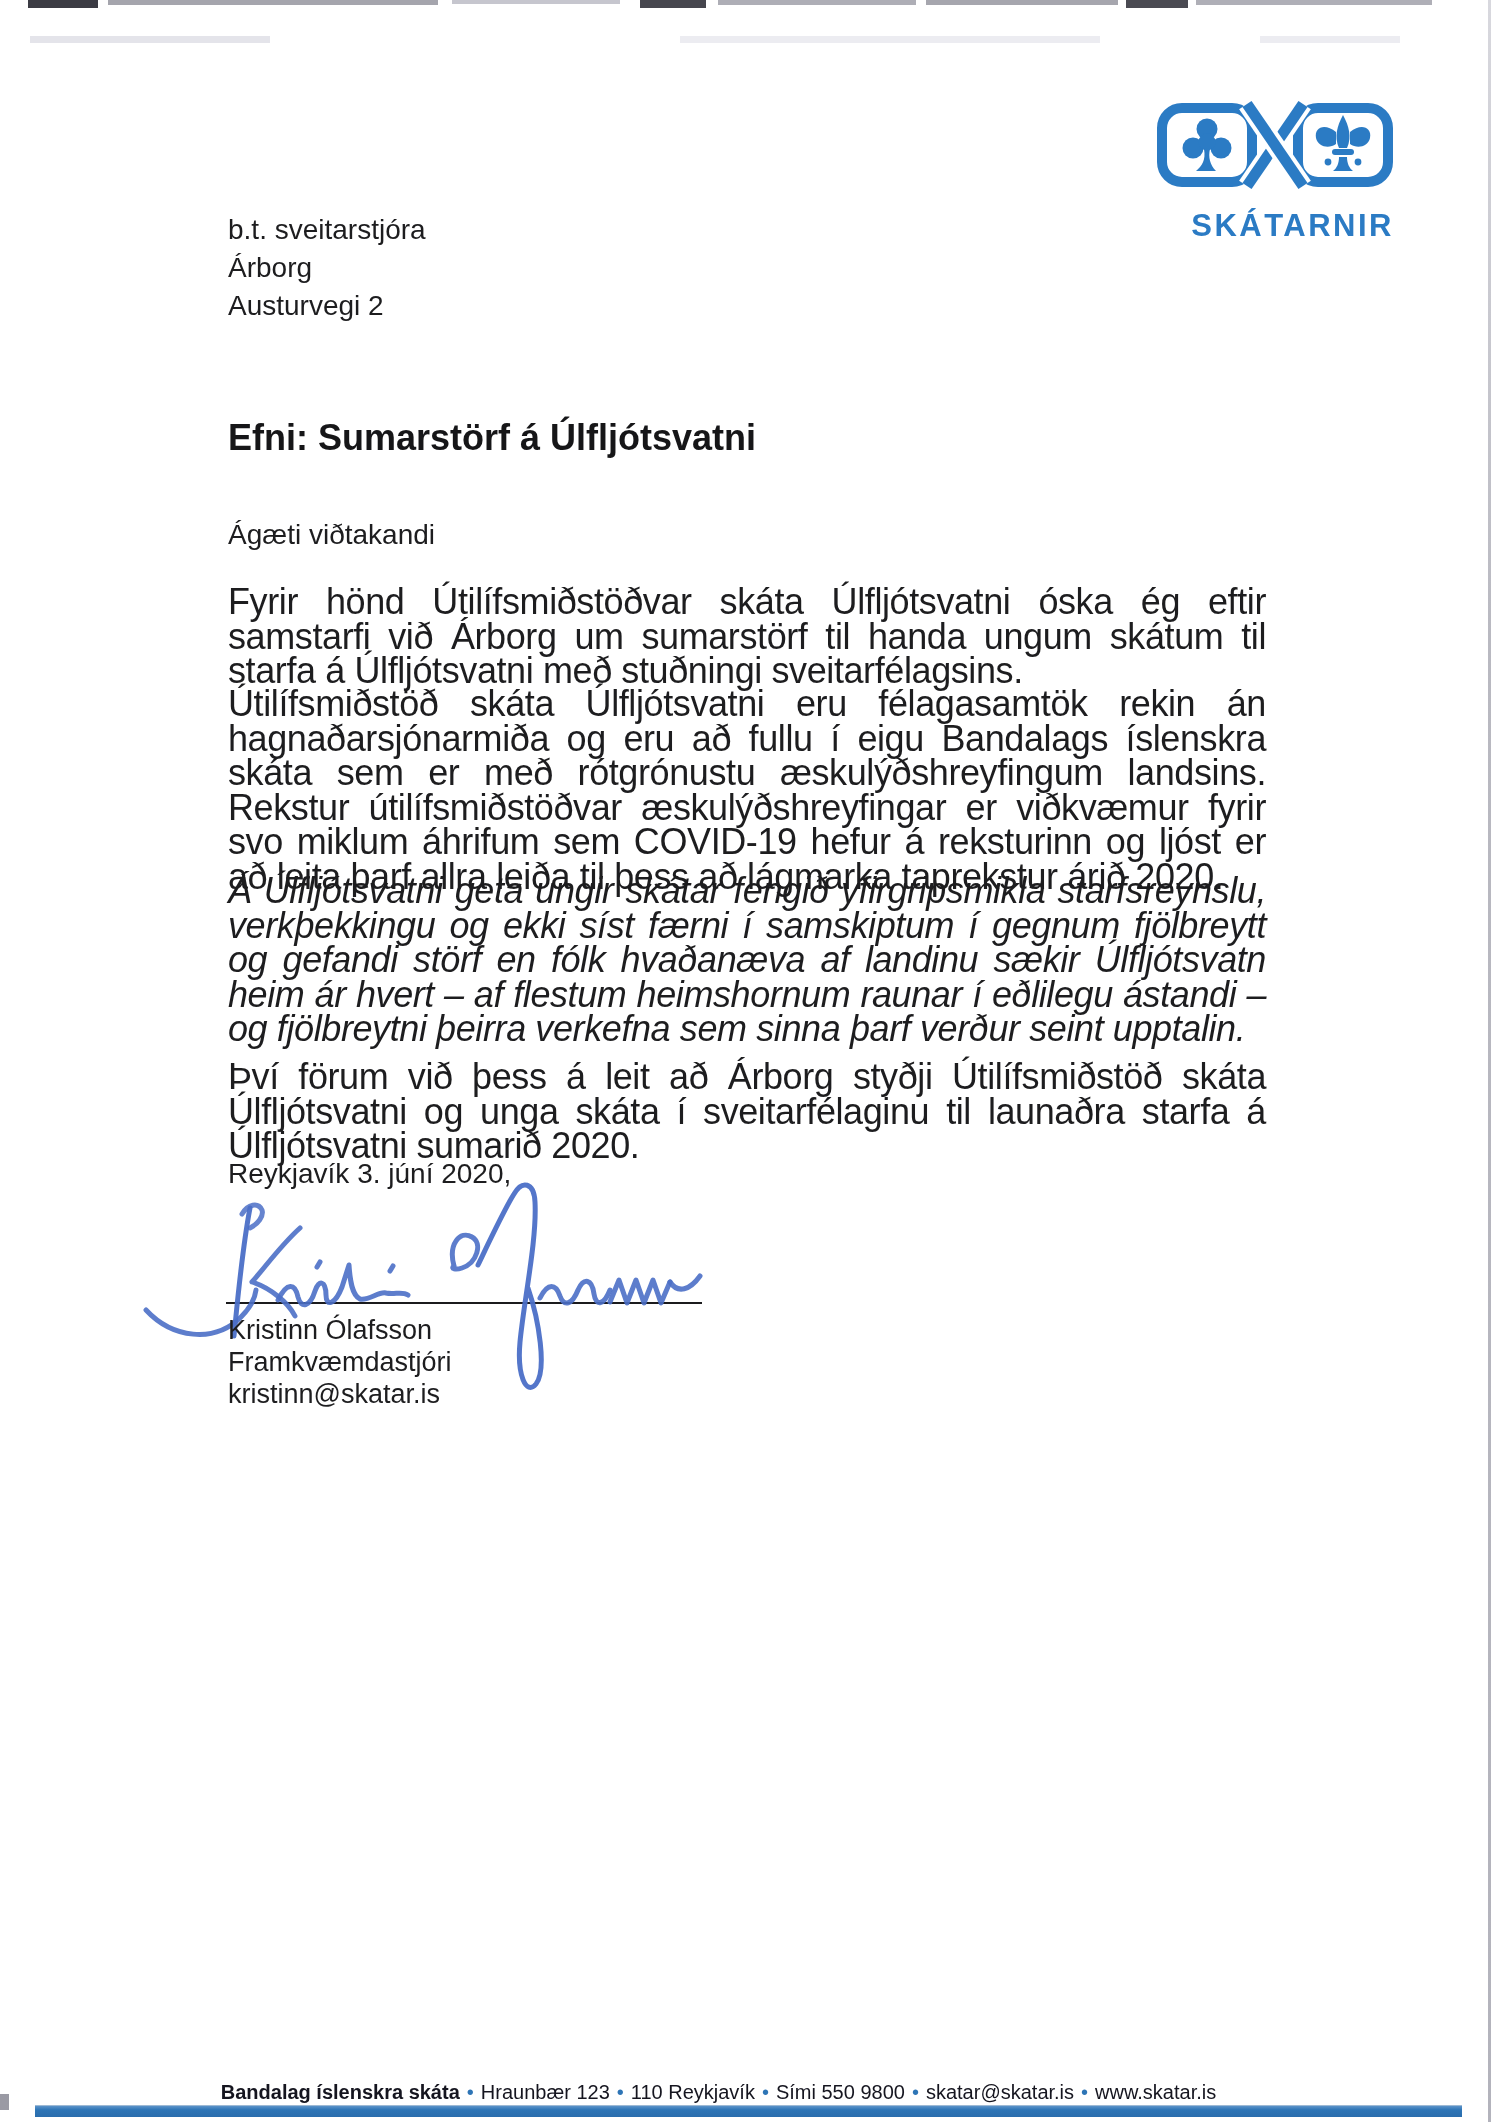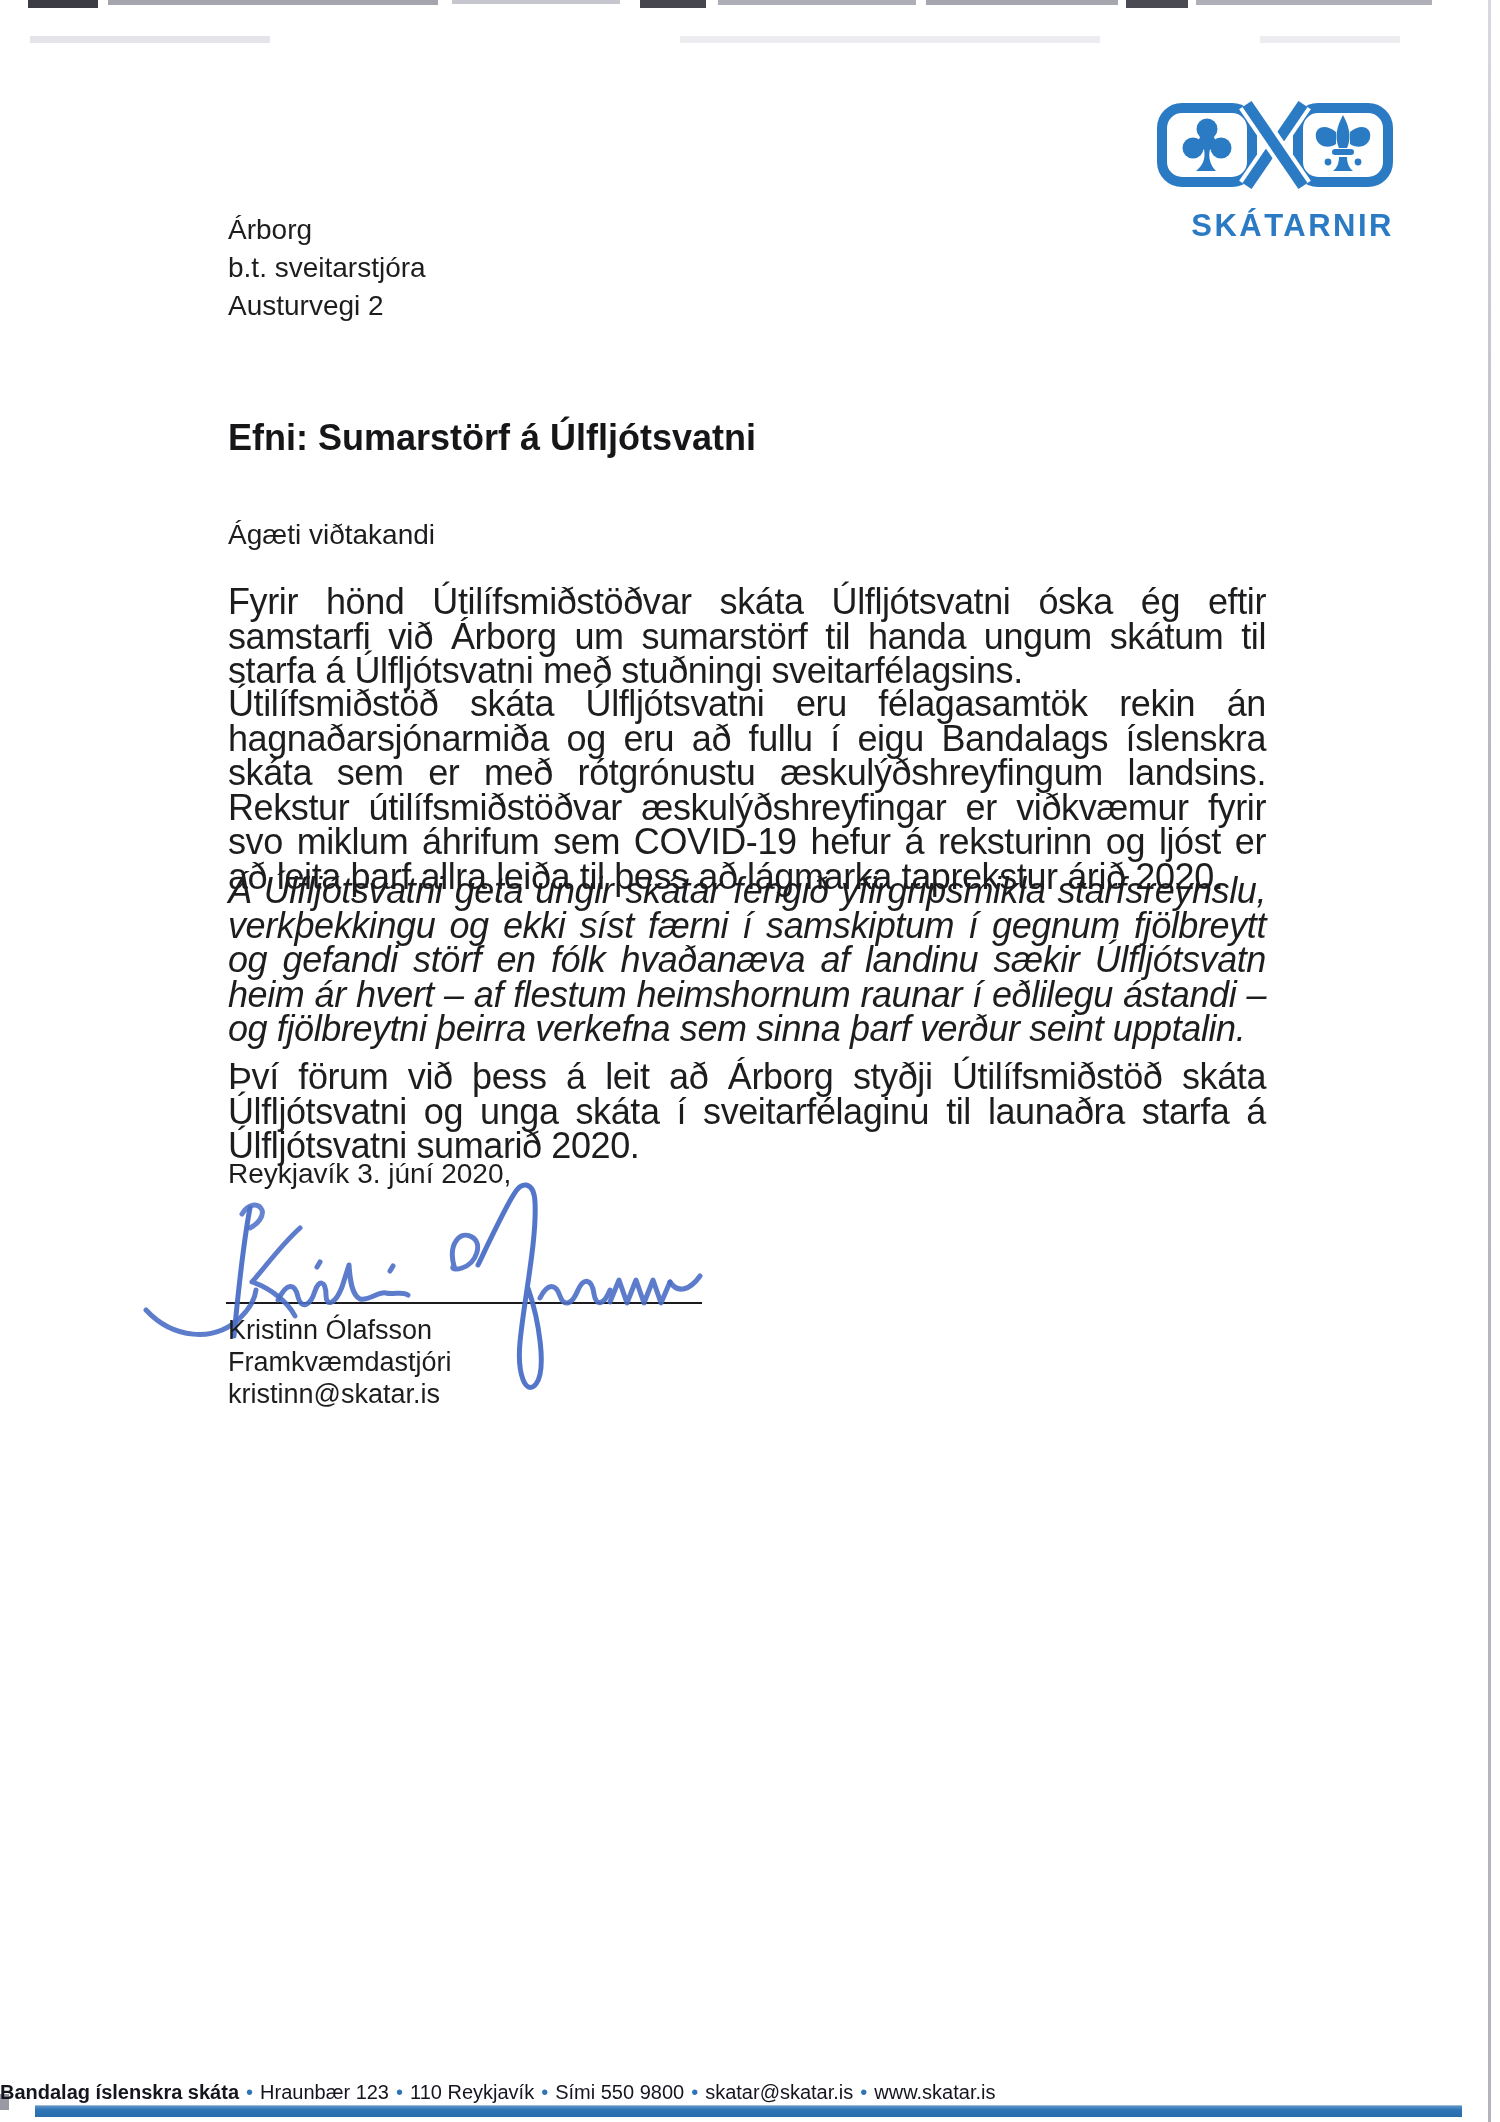--- a/index.html
+++ b/index.html
@@ -25,21 +25,21 @@
   .addr{top:211px;font-size:28px;line-height:38px;}
   .subject{top:417px;font-size:36px;font-weight:700;color:#161618;}
   .greeting{top:519px;font-size:28px;}
   .para{font-size:36px;line-height:34.5px;text-align:justify;letter-spacing:-0.4px;}
   .p1{top:585px;} .p2{top:687px;} .p3{top:874px;font-style:italic;} .p4{top:1060px;}
   .dateline{top:1158px;font-size:28px;}
   .sig-svg{position:absolute;left:138px;top:1170px;width:575px;height:245px;}
   .sig-line{position:absolute;left:226px;top:1302px;width:476px;height:2px;background:#1b1b1d;}
   .sig-block{top:1314px;font-size:27px;line-height:32px;}
   
-  .footer-text{position:absolute;top:2081px;left:0;width:1437px;text-align:left;
+  .footer-text{position:absolute;top:2081px;left:0;width:1437px;text-align:center;
     font-size:20px;color:#15151f;white-space:nowrap;}
   .footer-text .org{font-weight:700;}
   .footer-text .dot{color:#2e75b6;padding:0 7px;font-size:20px;}
   .footer-bar{position:absolute;left:35px;top:2105px;width:1427px;height:11px;
     background:linear-gradient(#5b93c9 0%, #2e75b6 35%, #2a6dad 100%);
     border-top:1px solid #9db9d4;}
   .speck{position:absolute;background:#9a9aa4;}
 </style>
 </head>
 <body>
@@ -87,22 +87,22 @@
         <rect x="176" y="50" width="22" height="6" rx="3"></rect>
         <path d="M183,58 C183,64 181,69 177,72 L197,72 C193,69 191,64 191,58 Z"></path>
         <circle cx="172" cy="63" r="3.4"></circle>
         <circle cx="202" cy="63" r="3.4"></circle>
       </g>
     </svg>
     <div class="wordmark">SKÁTARNIR</div>
   </div>
 
   <div class="abs addr">
+    <div>b.t. sveitarstjóra</div>
     <div>Árborg</div>
-    <div>b.t. sveitarstjóra</div>
     <div>Austurvegi 2</div>
   </div>
 
   <div class="abs subject">Efni: Sumarstörf á Úlfljótsvatni</div>
 
   <div class="abs greeting">Ágæti viðtakandi</div>
 
   <div class="abs para p1">Fyrir hönd Útilífsmiðstöðvar skáta Úlfljótsvatni óska ég eftir samstarfi við Árborg um sumarstörf til handa ungum skátum til starfa á Úlfljótsvatni með stuðningi sveitarfélagsins.</div>
   <div class="abs para p2">Útilífsmiðstöð skáta Úlfljótsvatni eru félagasamtök rekin án hagnaðarsjónarmiða og eru að fullu í eigu Bandalags íslenskra skáta sem er með rótgrónustu æskulýðshreyfingum landsins. Rekstur útilífsmiðstöðvar æskulýðshreyfingar er viðkvæmur fyrir svo miklum áhrifum sem COVID-19 hefur á reksturinn og ljóst er að leita þarf allra leiða til þess að lágmarka taprekstur árið 2020.</div>
   <div class="abs para p3">Á Úlfljótsvatni geta ungir skátar fengið yfirgripsmikla starfsreynslu, verkþekkingu og ekki síst færni í samskiptum í gegnum fjölbreytt og gefandi störf en fólk hvaðanæva af landinu sækir Úlfljótsvatn heim ár hvert – af flestum heimshornum raunar í eðlilegu ástandi – og fjölbreytni þeirra verkefna sem sinna þarf verður seint upptalin.</div>

